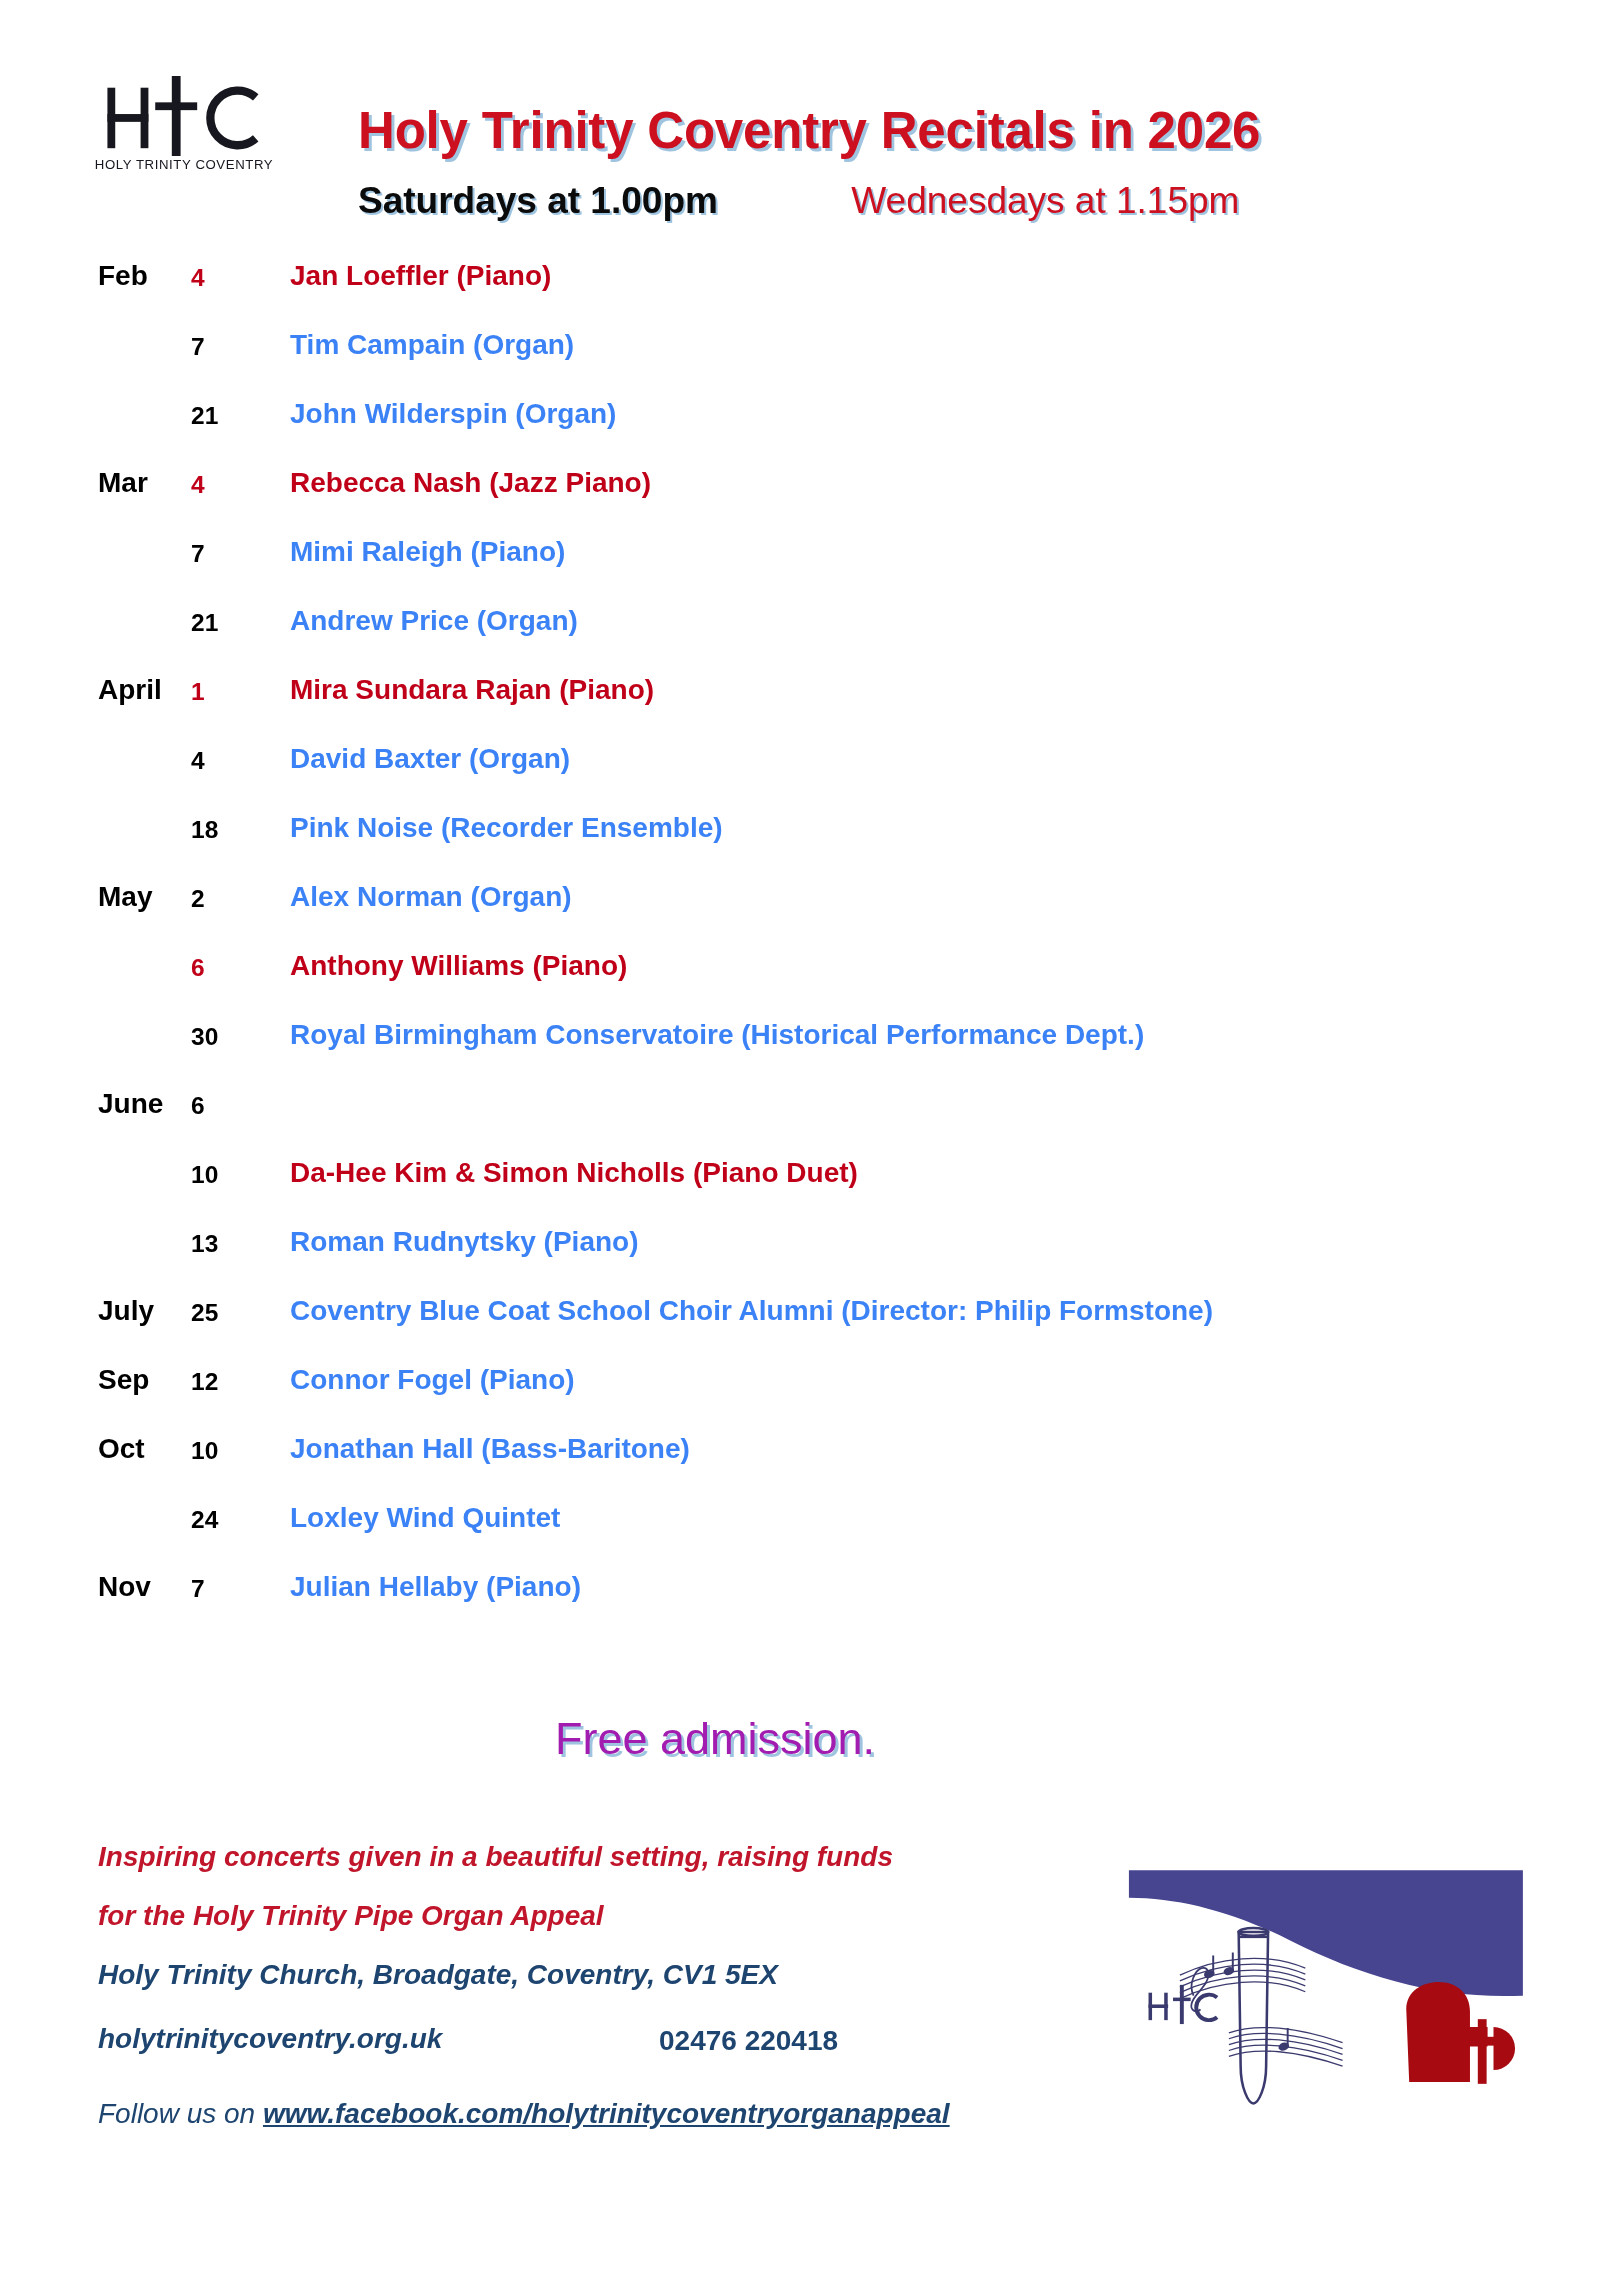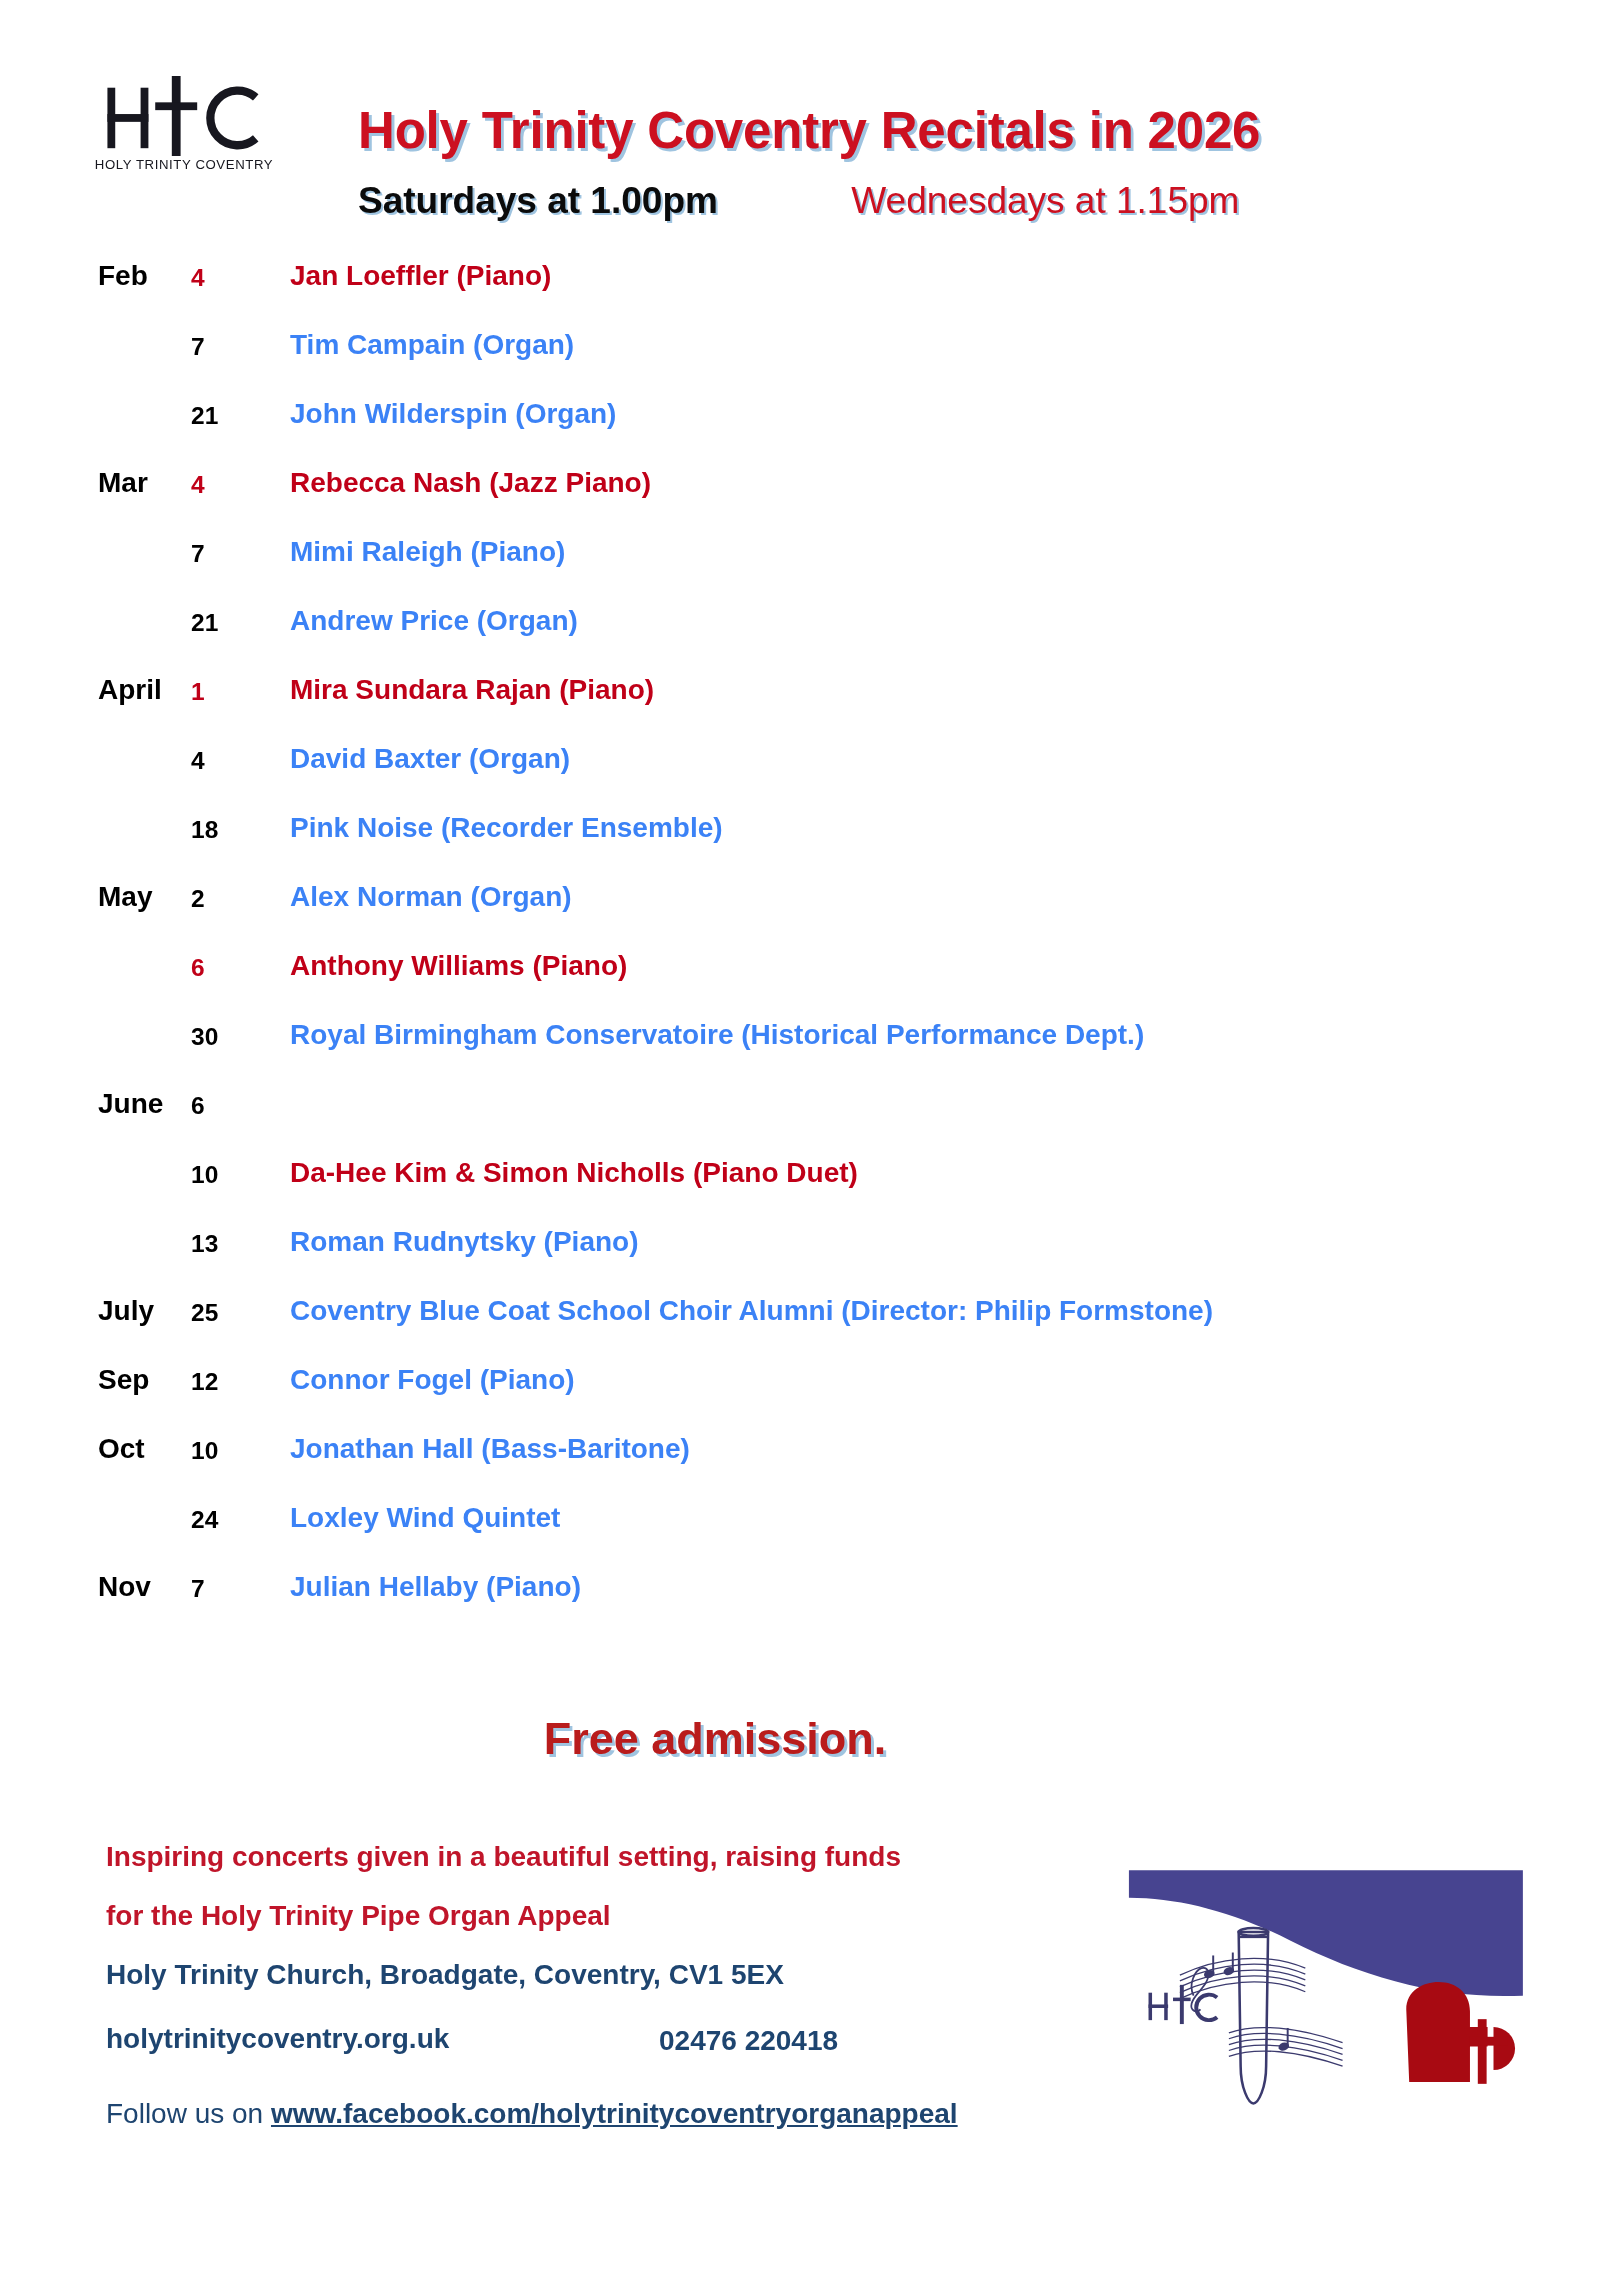--- a/index.html
+++ b/index.html
@@ -141,39 +141,40 @@
 
   
   .free-admission {
     position: absolute;
     left: 0;
     top: 1713px;
     width: 1430px;
     text-align: center;
     font-family: "Liberation Sans Narrow", "Liberation Sans", sans-serif;
     font-size: 45px;
-    font-weight: bold;
-    color: #b91c1c;
+    font-weight: normal;
+    color: #a21caf;
     text-shadow: 2.9px 2.9px 0 #9fc4e0;
   }
 
   
   .footer {
     position: absolute;
     left: 0;
     top: 1841px;
     width: 1621px;
     height: 333px;
   }
   .foot-line {
     position: absolute;
-    left: 106px;
-    font-family: "Liberation Sans Narrow", "Liberation Sans", sans-serif;
-    font-weight: bold;
-    white-space: nowrap;
+    left: 98px;
+    font-family: "Liberation Sans Narrow", "Liberation Sans", sans-serif;
+    font-weight: bold;
+    white-space: nowrap;
+    font-style: italic;
   }
   .foot-red { color: #c0152a; font-size: 28px; }
   .foot-blue { color: #1e4570; font-size: 28px; }
   .foot-l1 { top: 0px; }
   .foot-l2 { top: 59px; }
   .foot-l3 { top: 118px; }
   .foot-l4 { top: 182px; }
   .foot-phone {
     position: absolute;
     left: 659px;

